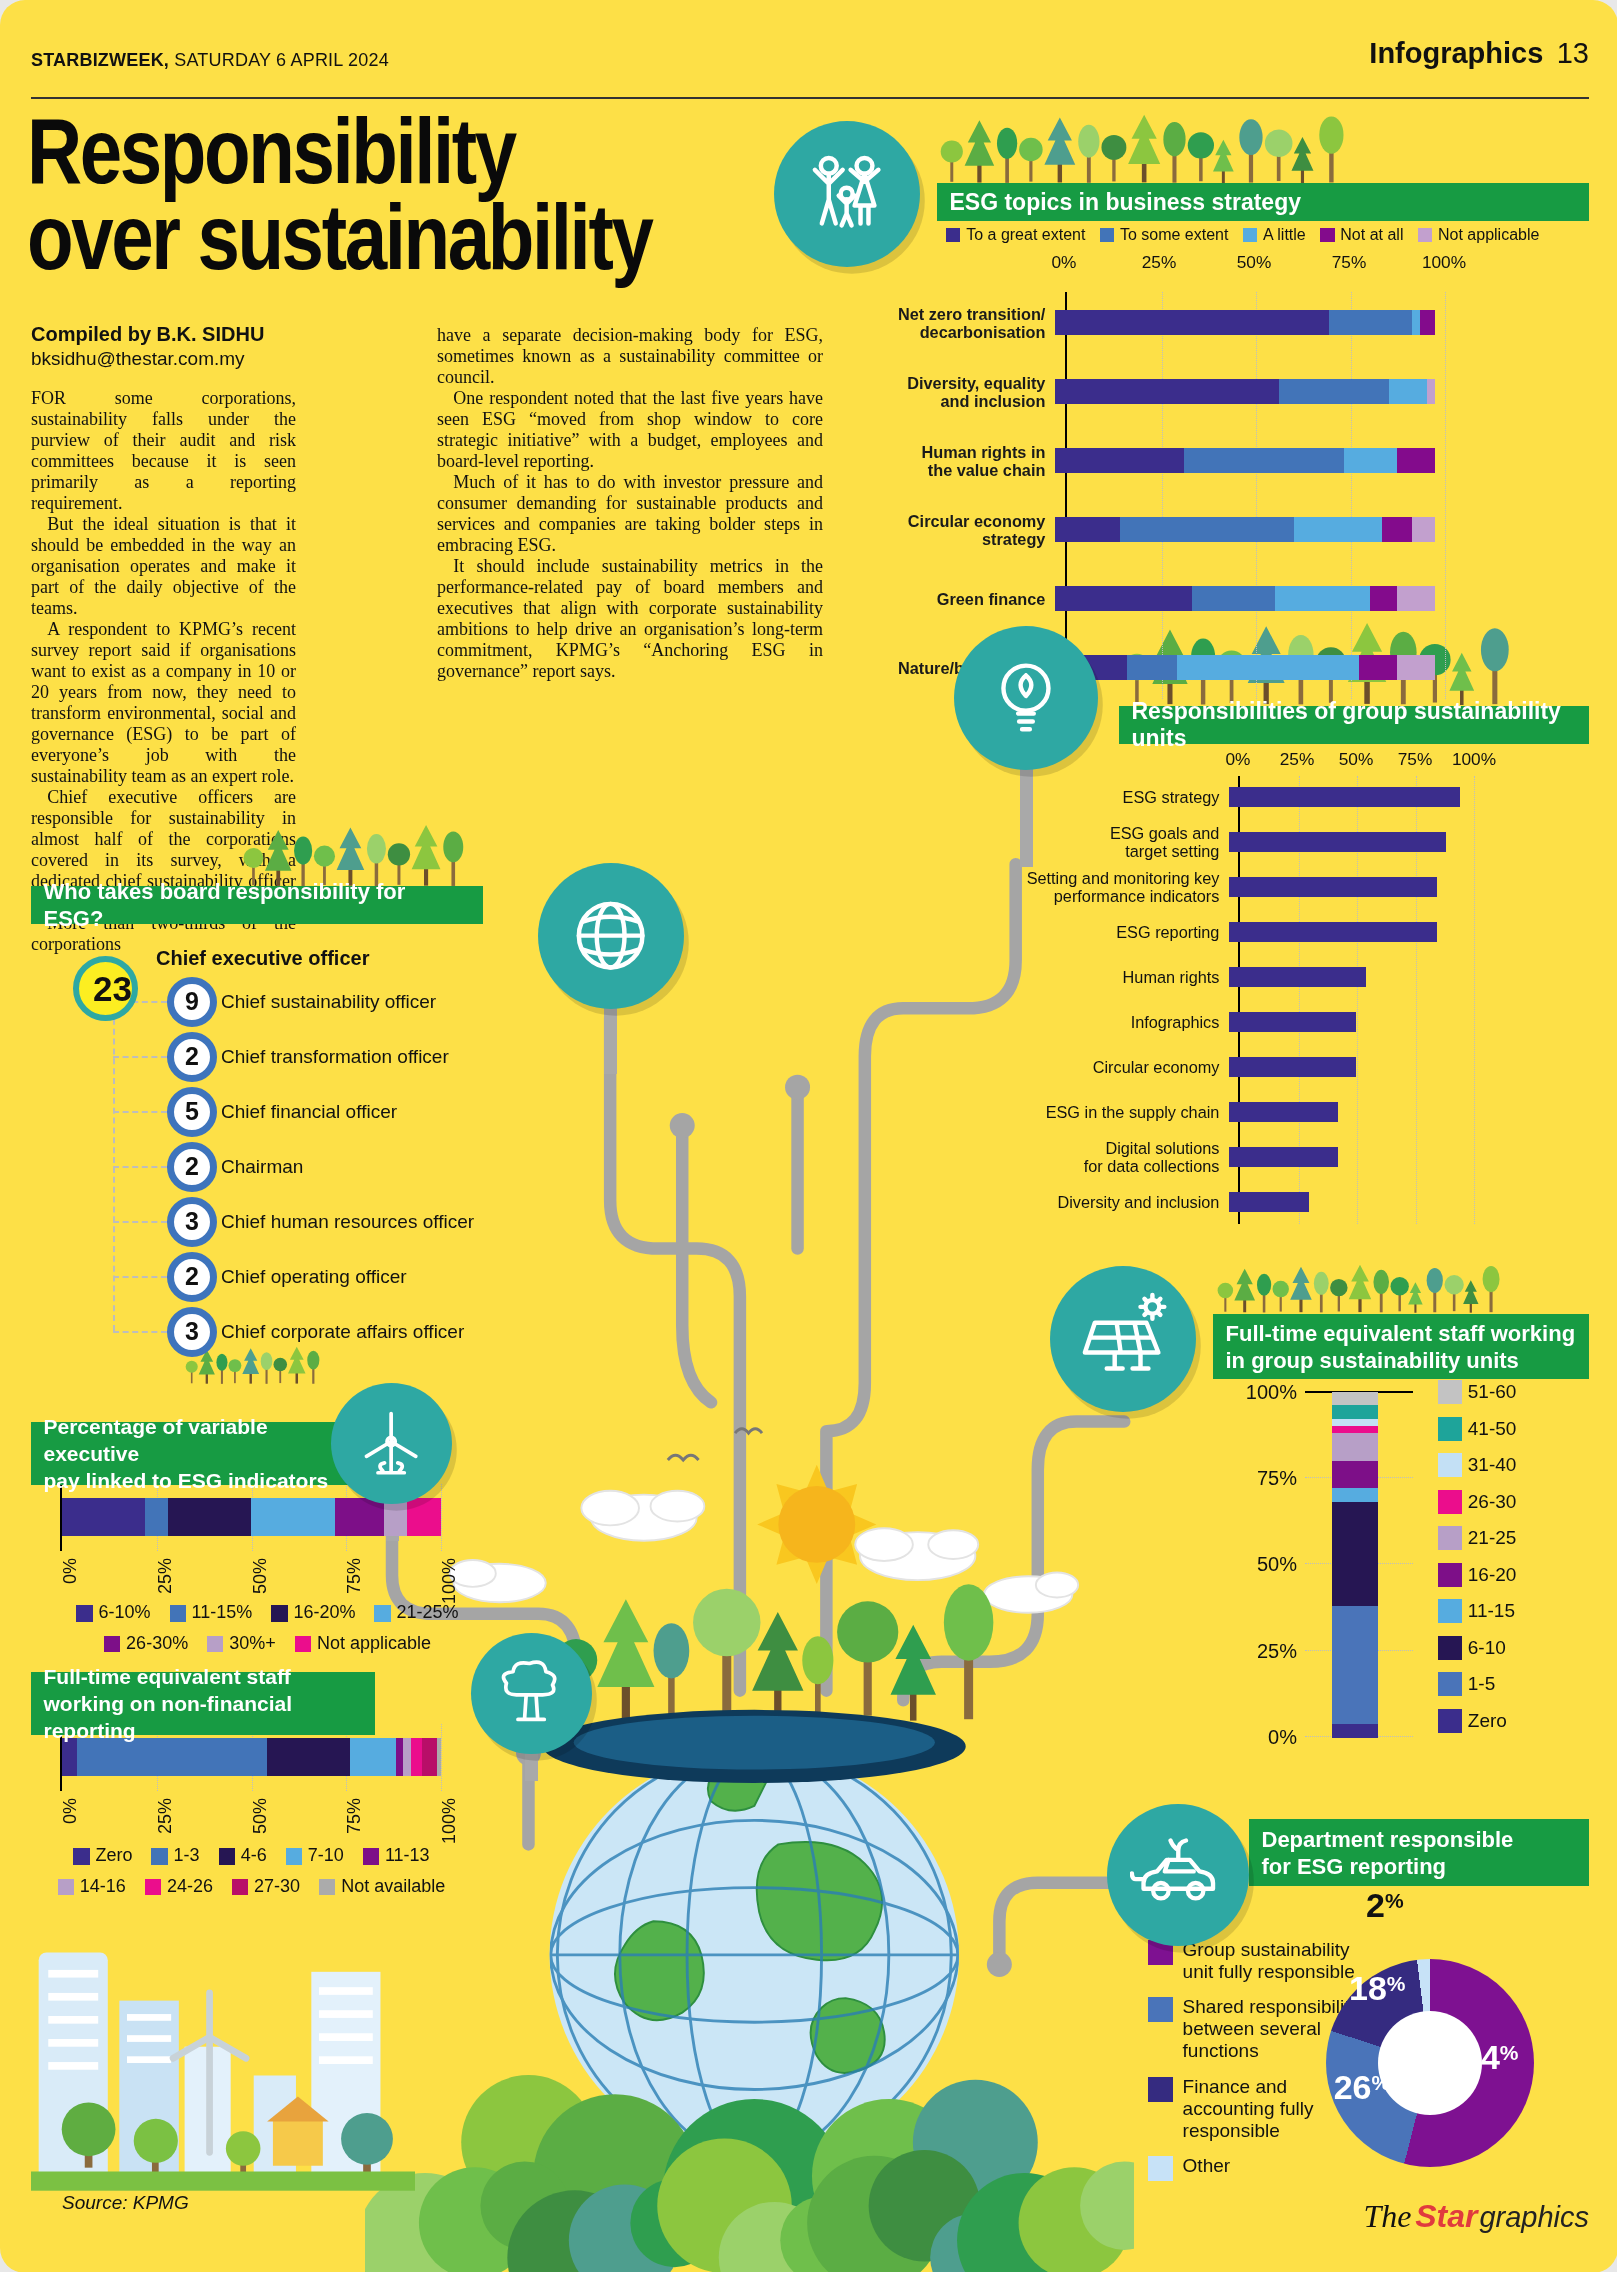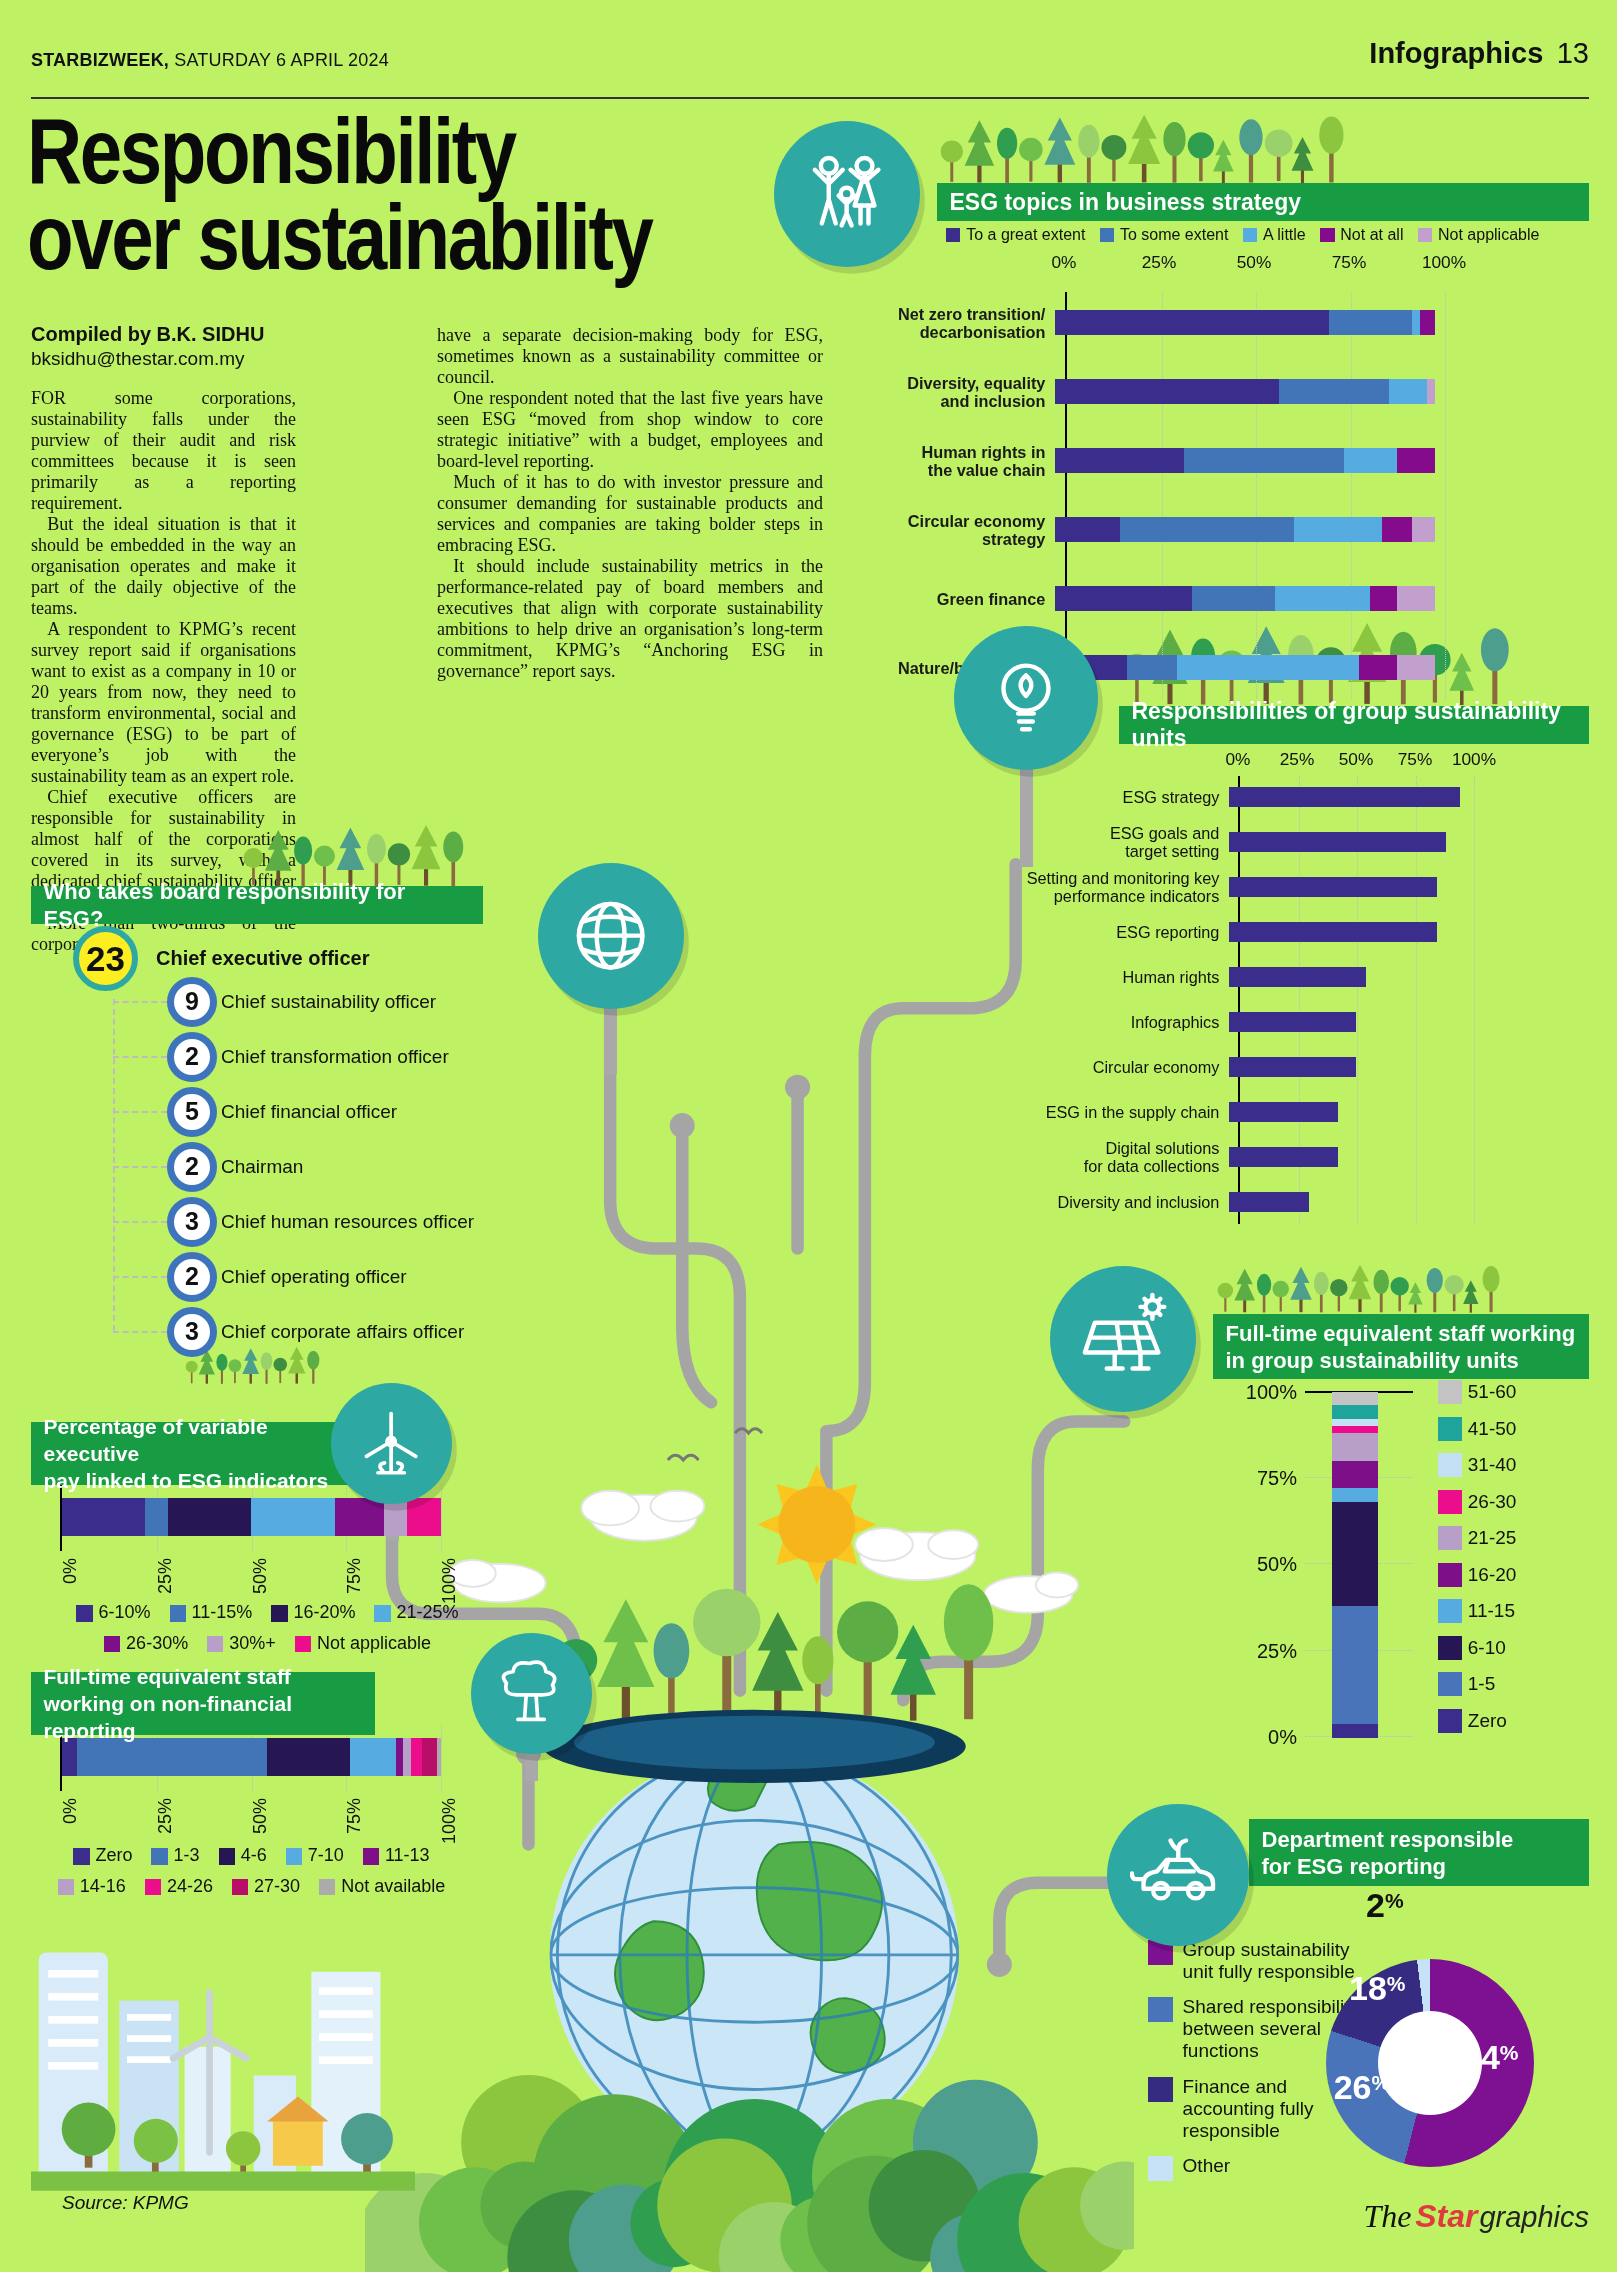--- a/index.html
+++ b/index.html
@@ -4,22 +4,22 @@
 <style>
   :root{
     --green:#179B43; --teal:#2EA8A3;
     --indigo:#3B2D8C; --blue:#4274B8; --lblue:#56ACE0; --mag:#830B8C; --lpurp:#C2A0CE;
     --navy:#261653; --purple:#7D0F88; --lav:#B79FC7; --pink:#EB0D8C; --crimson:#B80E68;
     --gray:#ABABAB; --ink:#111;
     font-size:15.4px;
   }
   *{box-sizing:border-box;}
   html,body{margin:0;padding:0;background:#e8e8e8;}
-  .page{position:relative;width:1618px;height:2273px;margin:0 auto;background:#bef264;overflow:hidden;
-        font-family:"Liberation Sans",sans-serif;color:var(--ink);}
+  .page{position:relative;width:1618px;height:2273px;margin:0 auto;background:#fde047;overflow:hidden;
+        font-family:"Liberation Sans",sans-serif;color:var(--ink);border-radius:25px;}
   .abs{position:absolute;}
 
   
   .mast-left{left:31px;top:50px;font-size:18px;letter-spacing:0.2px;}
   .mast-left b{font-weight:700;}
   .mast-right{right:29px;top:37px;font-size:29px;}
   .mast-right b{font-weight:700;}
   .mast-right span{margin-left:13.4px;font-weight:400;}
   .rule{left:31px;right:29px;top:97px;height:1.9px;background:#333;}
 
@@ -121,22 +121,22 @@
   #donut{left:1326px;top:1959px;width:208px;height:208px;border-radius:50%;z-index:2;}
   #donut .hole{position:absolute;inset:52px;background:#fff;border-radius:50%;}
   .donut-lab{position:absolute;font-weight:700;font-size:34px;line-height:1;color:#fff;}
   .donut-lab .pct{font-size:21px;vertical-align:8.6px;font-weight:700;}
   .dl0{left:136px;top:81px;}
   .dl1{left:7.7px;top:111px;}
   .dl2{left:23px;top:11.5px;}
   .dl3{left:40px;top:-71px;color:#111;}
 
   
-  #who-first-badge{left:73px;top:926px;width:65px;height:65px;border-radius:50%;background:#FCEE21;
-     border:6.7px solid var(--teal);display:flex;align-items:center;justify-content:center;
+  #who-first-badge{left:73px;top:956px;width:65px;height:65px;border-radius:50%;background:#FCEE21;
+     border:6.7px solid var(--teal);display:flex;align-items:center;justify-content:flex-end;
      font-size:35px;font-weight:800;z-index:3;}
   #who-first-label{left:156px;top:947px;font-size:20px;font-weight:700;z-index:3;}
   #who-vline{left:113px;top:999px;height:332px;border-left:2.9px dashed #BDBDBD;z-index:1;}
   #who-rows{left:113px;top:974px;z-index:2;}
   .who-row{display:flex;align-items:center;height:55px;}
   .who-stub{width:54px;border-top:2.9px dashed #BDBDBD;}
   .who-circle{width:50px;height:50px;border-radius:50%;background:#fff;border:7.7px solid #3E74BC;
      display:flex;align-items:center;justify-content:center;font-size:25px;font-weight:700;flex-shrink:0;}
   .who-label{margin-left:4px;font-size:19px;}
 

